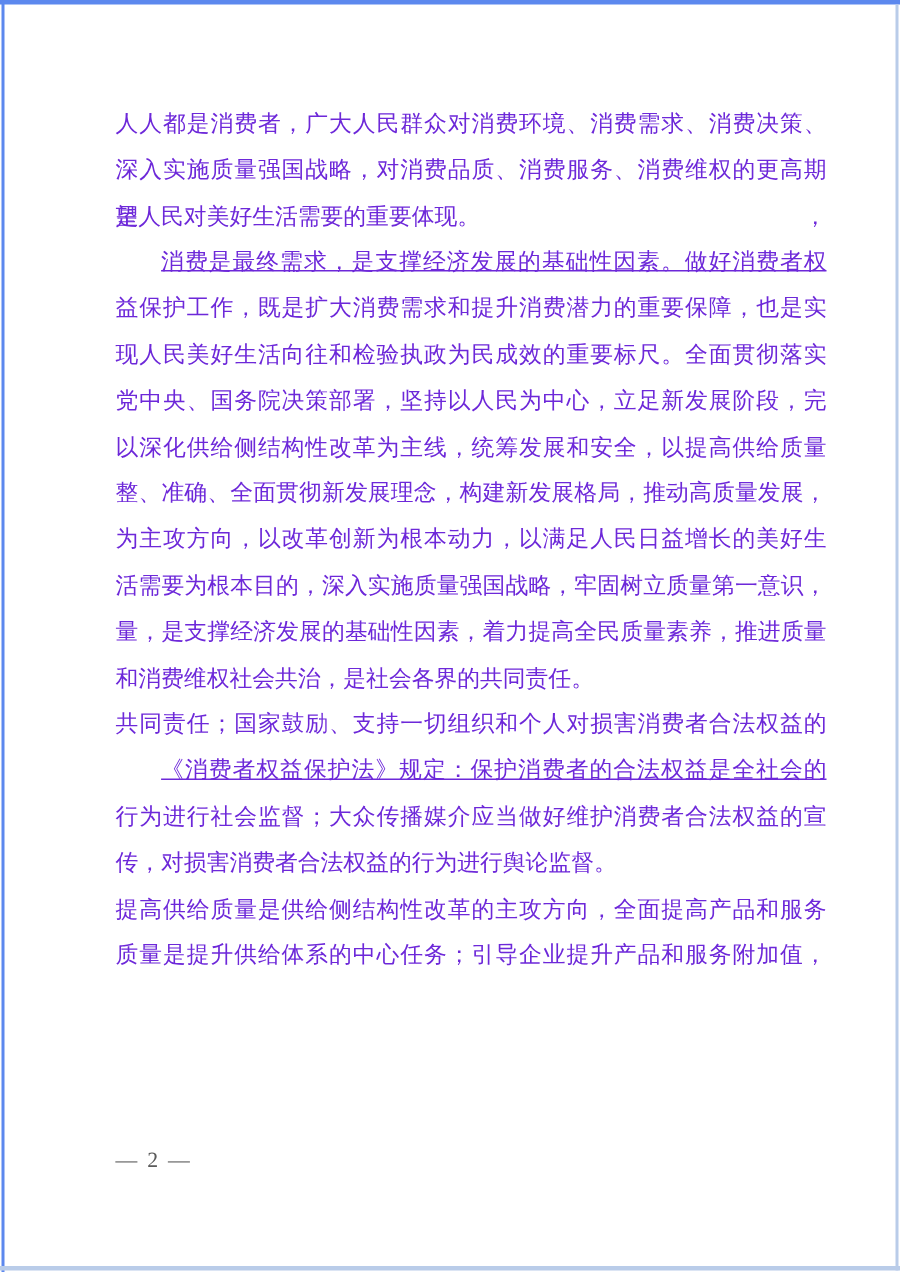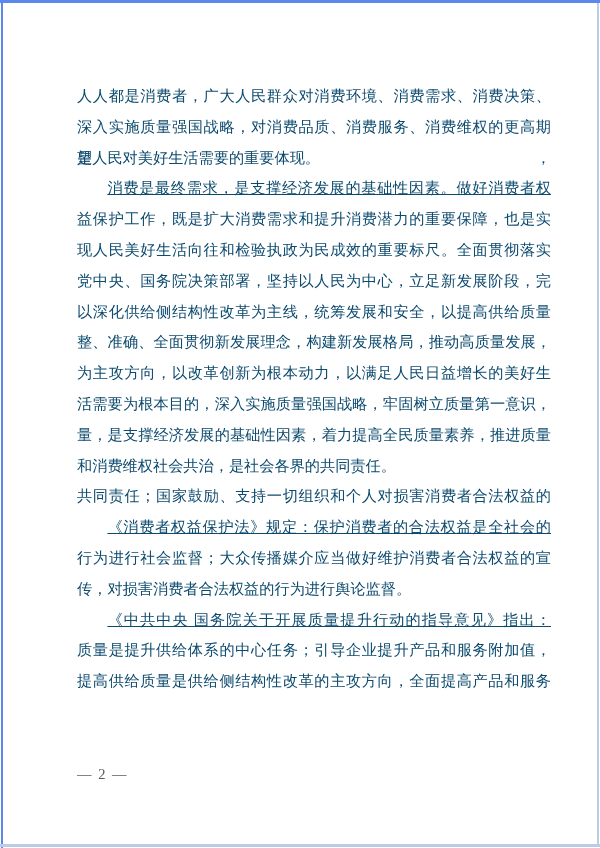--- a/index.html
+++ b/index.html
@@ -32,23 +32,23 @@
   }
   .frame-bottom {
     position: absolute; bottom: 1px; left: 0;
     width: 600px; height: 3px;
     background: #b9cce9;
   }
   
   .page-body {
     position: absolute;
     left: 77px;
-    top: 81px;
+    top: 68px;
     width: 474px;
-    color: #0c4a6e;
+    color: #6d28d9;
     font-size: 15.2px;
     line-height: 30.8px;
     -webkit-font-smoothing: antialiased;
   }
   .para { margin: 0; padding: 0; }
   .line {
     height: 30.8px;
     overflow: visible;
     text-align: justify;
     text-align-last: justify;
@@ -94,19 +94,18 @@
       <div class="line">量，是支撑经济发展的基础性因素，着力提高全民质量素养，推进质量</div>
       <div class="line end">和消费维权社会共治，是社会各界的共同责任。</div>
     </div>
     <div class="para">
       <div class="line">共同责任；国家鼓励、支持一切组织和个人对损害消费者合法权益的</div>
       <div class="line indent">《消费者权益保护法》规定：保护消费者的合法权益是全社会的</div>
       <div class="line">行为进行社会监督；大众传播媒介应当做好维护消费者合法权益的宣</div>
       <div class="line end">传，对损害消费者合法权益的行为进行舆论监督。</div>
     </div>
     <div class="para">
-      <div class="line indent">《中共中央 国务院关于开展质量提升行动的指导意见》指出：</div>
+      <div class="line">提高供给质量是供给侧结构性改革的主攻方向，全面提高产品和服务</div>
       <div class="line">质量是提升供给体系的中心任务；引导企业提升产品和服务附加值，</div>
-      <div class="line">提高供给质量是供给侧结构性改革的主攻方向，全面提高产品和服务</div>
     </div>
   </div>
 
 <div class="page-num">— 2 —</div>
 
 </body></html>

